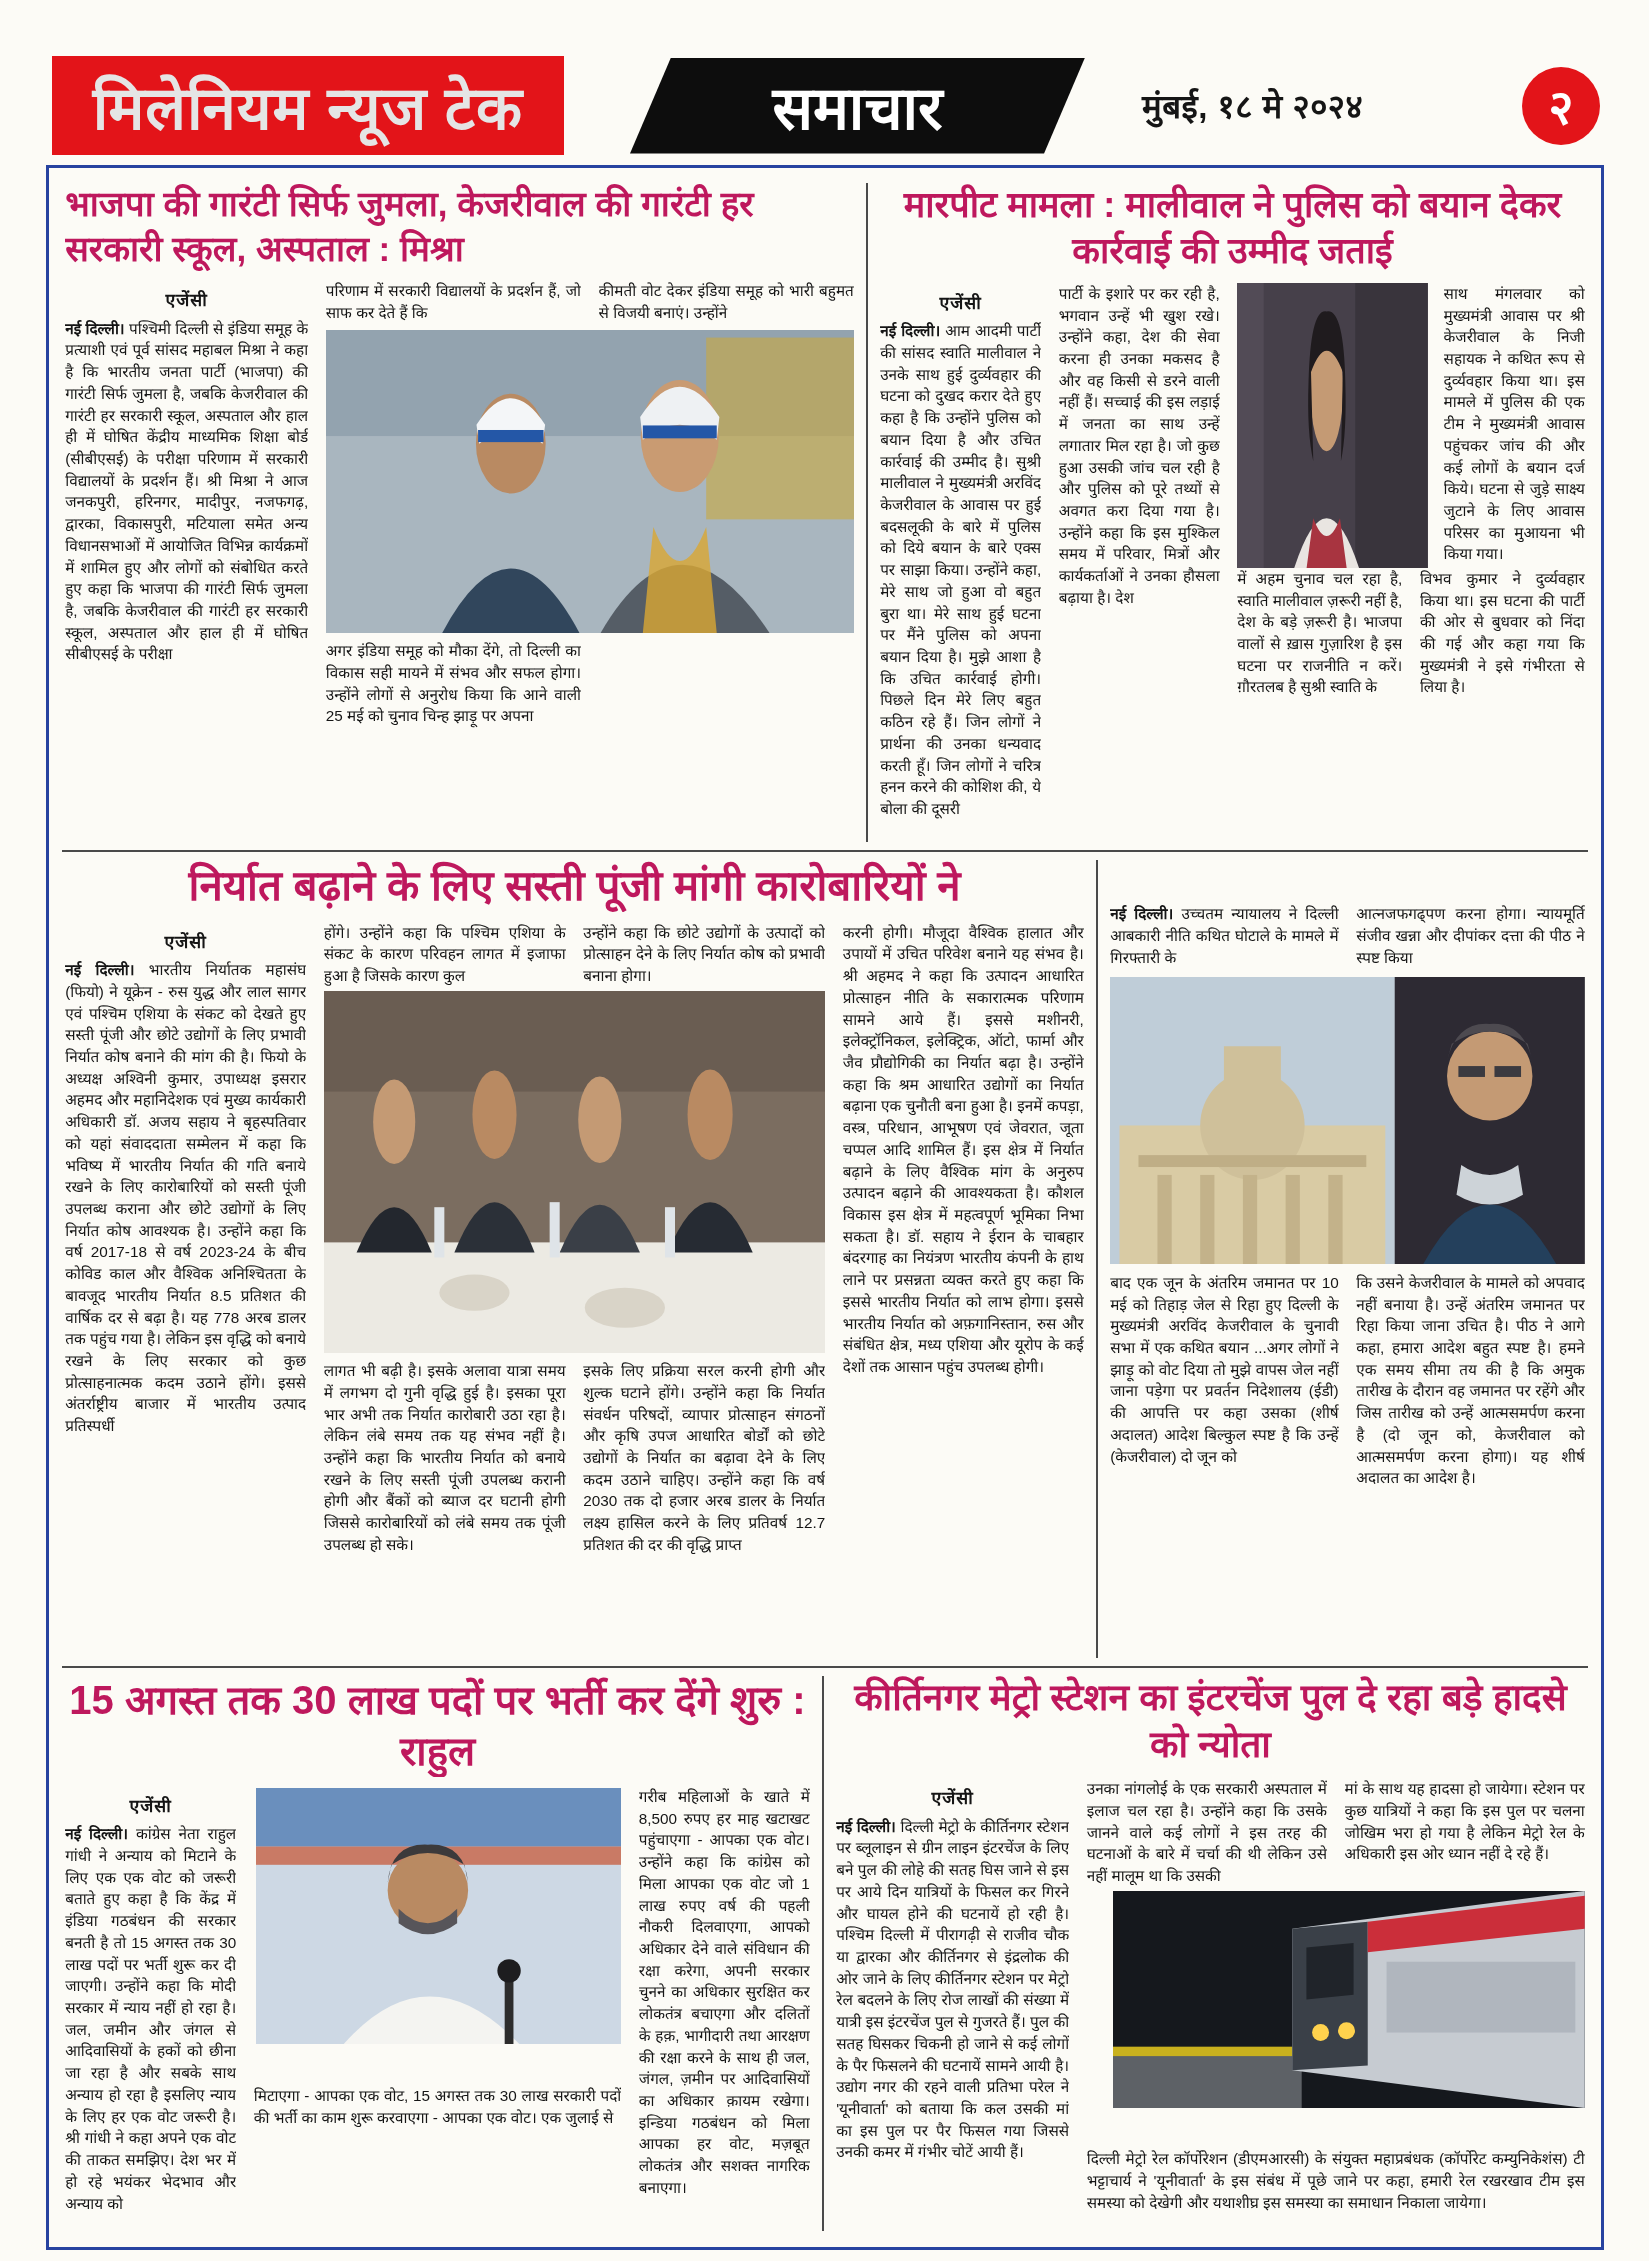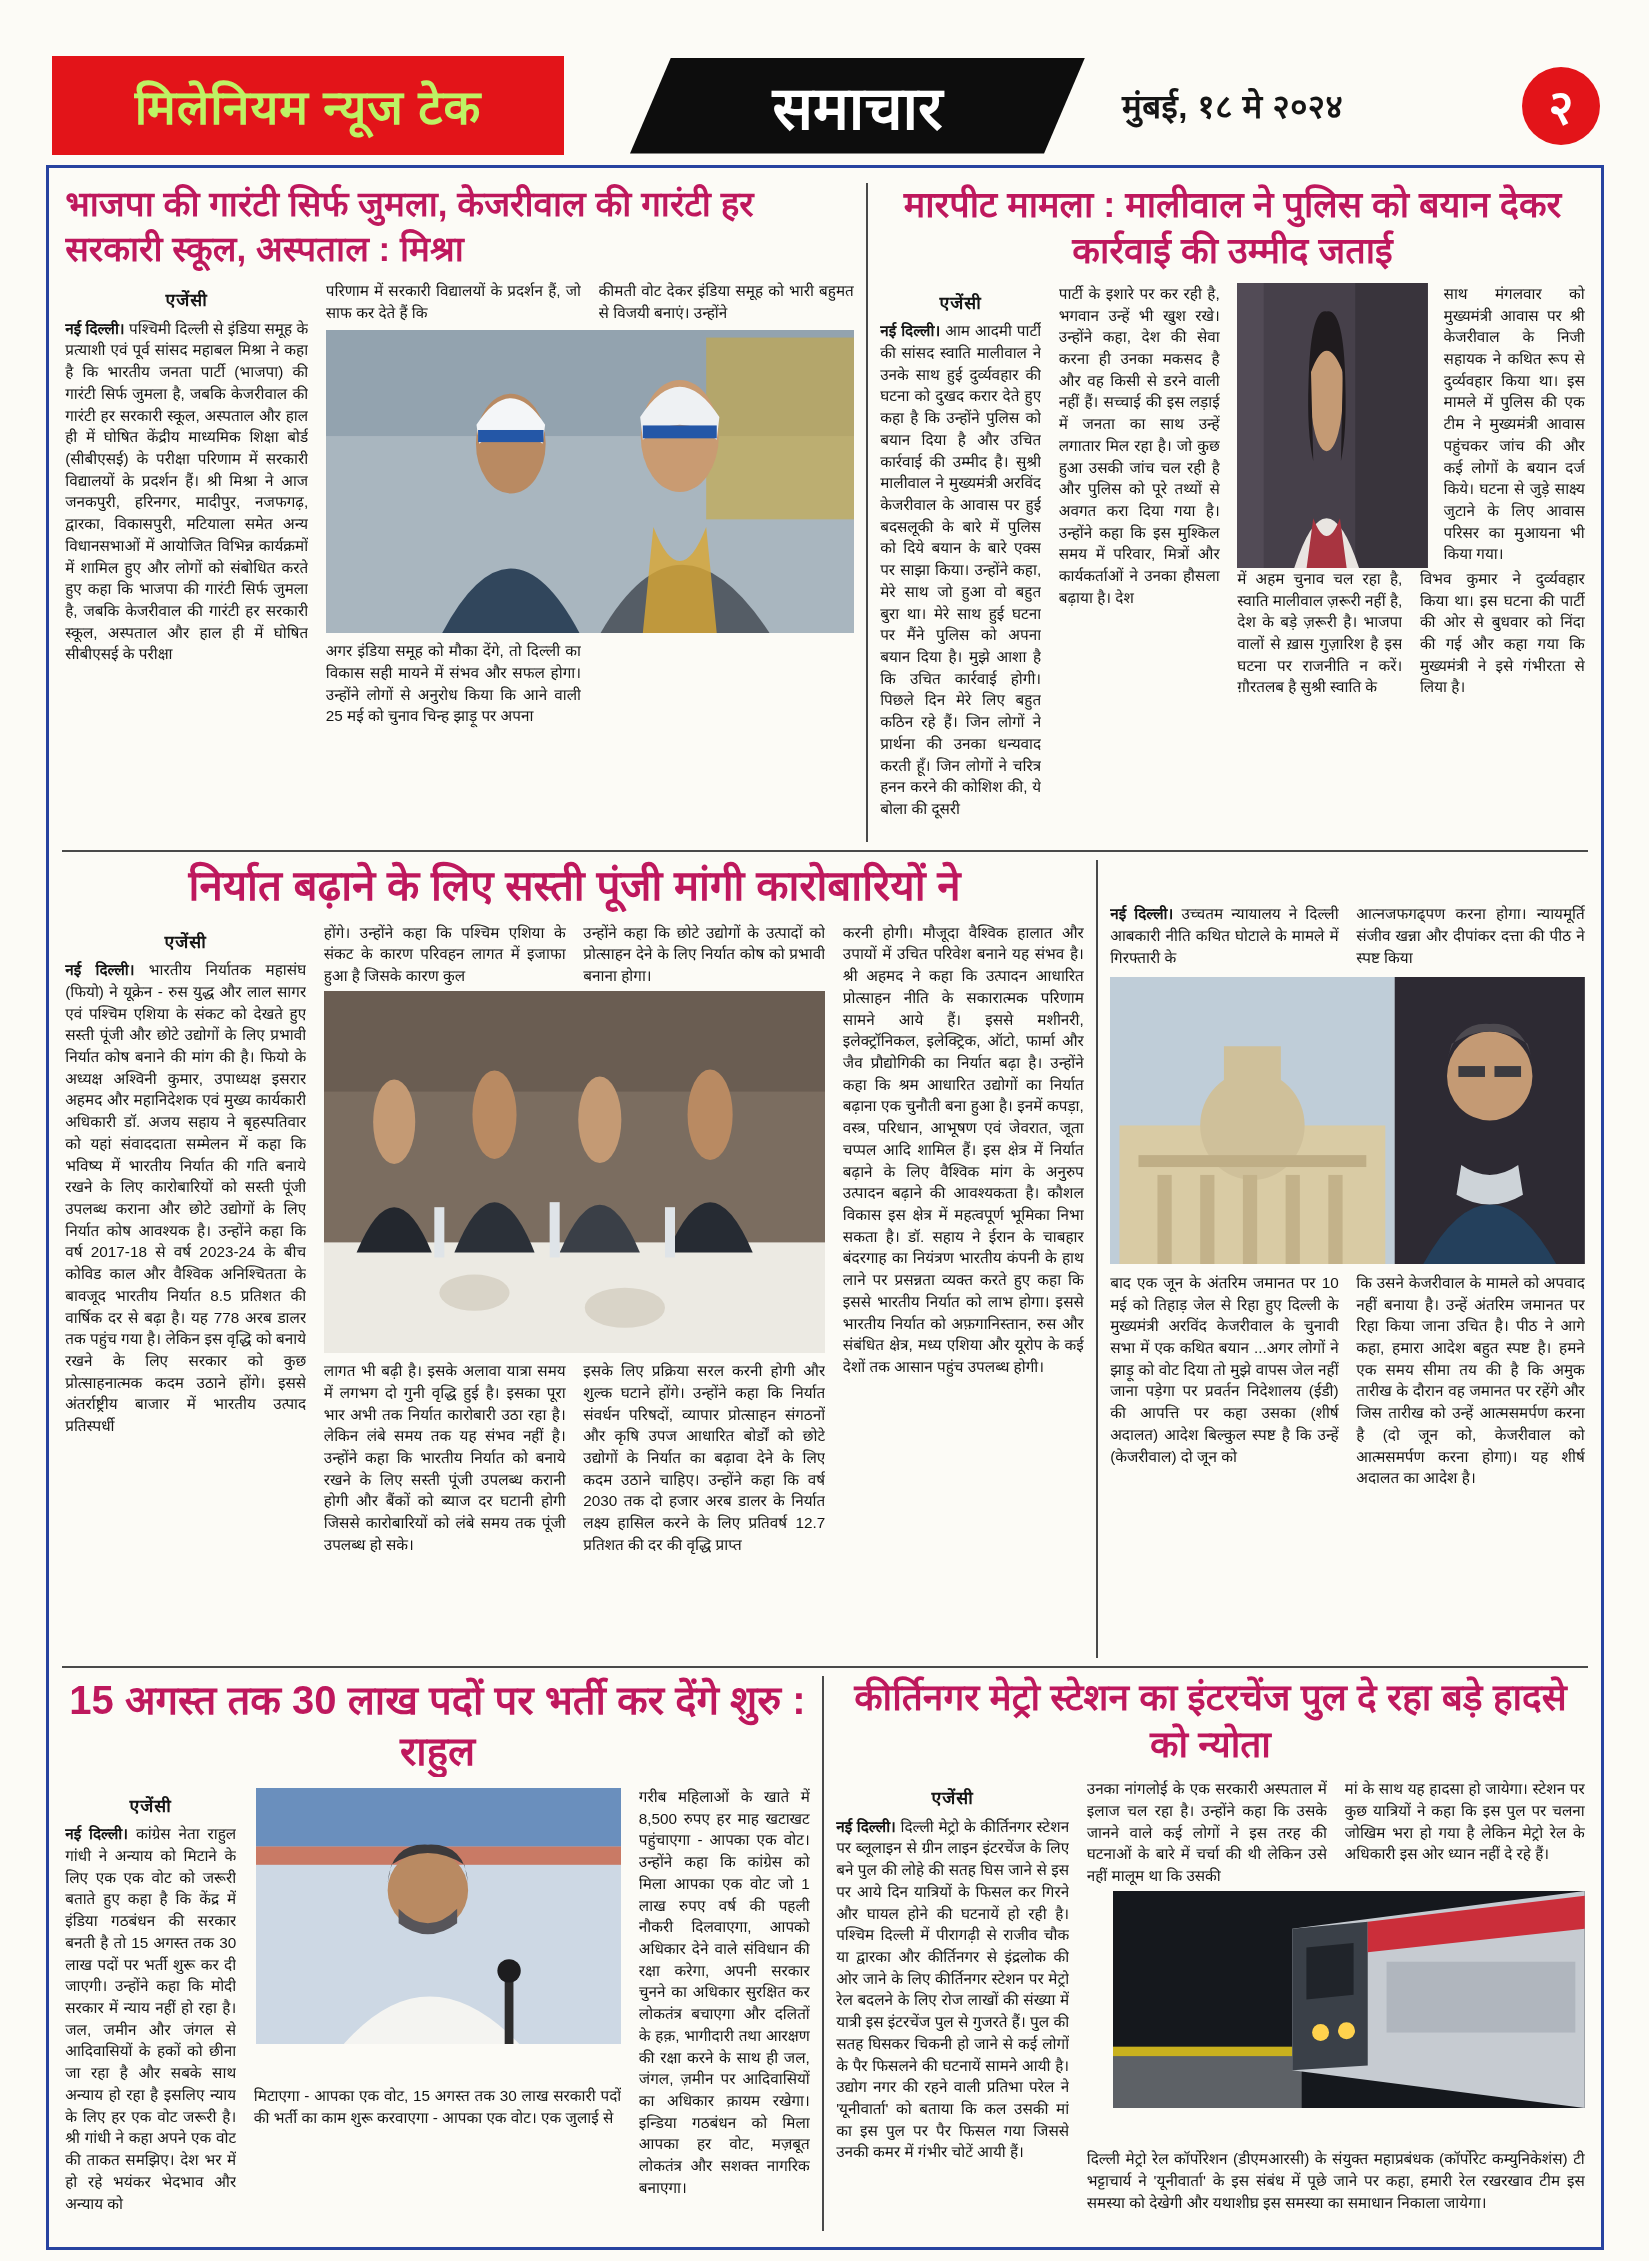--- a/index.html
+++ b/index.html
@@ -5,28 +5,28 @@
   * { margin:0; padding:0; box-sizing:border-box; }
   html,body { background:#dddcd6; }
   .sheet{
     position:relative; width:1650px; height:2261px; margin:0 auto;
     background:#fcfbf6; overflow:hidden;
     font-family:"Liberation Sans","DejaVu Sans",sans-serif; color:#151515;
   }
   
   .header{ position:absolute; left:52px; right:50px; top:54px; height:103px;
            display:flex; align-items:center; }
-  .masthead{ width:512px; height:99px; background:#e31419; color:#bef264;
+  .masthead{ width:512px; height:99px; background:#e31419; color:#e5e5e5;
              display:flex; align-items:center; justify-content:center;
-             font-size:48px; font-weight:bold; letter-spacing:1px; }
+             font-size:60px; font-weight:bold; letter-spacing:1px; }
   .banner{ margin-left:66px; width:455px; height:96px; background:#0d0d0d; color:#ffffff;
            display:flex; align-items:center; justify-content:center;
            font-size:60px; font-weight:bold;
            clip-path:polygon(9% 0, 100% 0, 91% 100%, 0 100%); }
-  .dateline{ margin-left:37px; font-size:33px; font-weight:bold; letter-spacing:0.5px; white-space:nowrap; }
+  .dateline{ margin-left:57px; font-size:33px; font-weight:bold; letter-spacing:0.5px; white-space:nowrap; }
   .page-circle{ margin-left:auto; width:78px; height:78px; border-radius:50%;
                 background:#e31419; color:#fff; font-size:48px; font-weight:bold;
                 display:flex; align-items:center; justify-content:center; }
   
   .frame{ position:absolute; left:46px; right:46px; top:165px; bottom:11.4px;
           border:3.6px solid #2743a0; pointer-events:none; }
   
   .content{ position:absolute; left:60px; right:60px; top:180px; bottom:27px;
             display:flex; flex-direction:column; overflow:hidden; }
   .row{ display:flex; min-height:0; overflow:hidden; }

